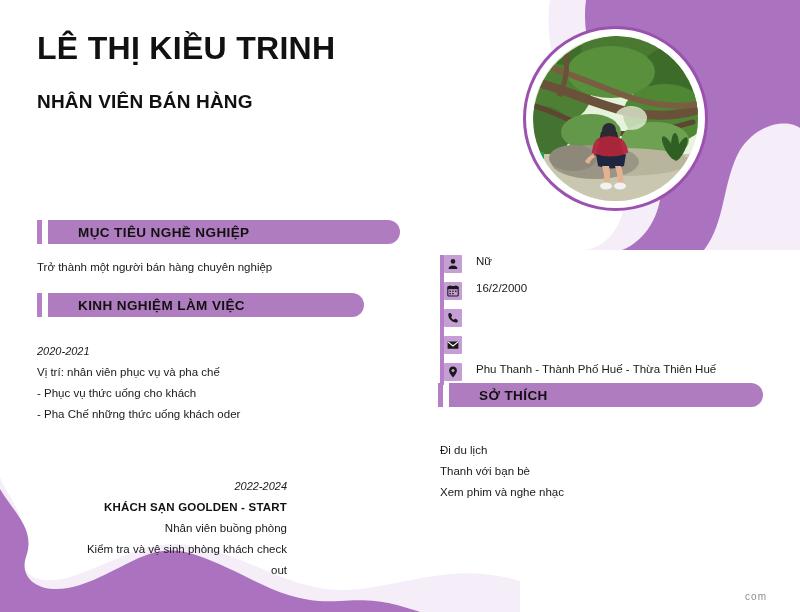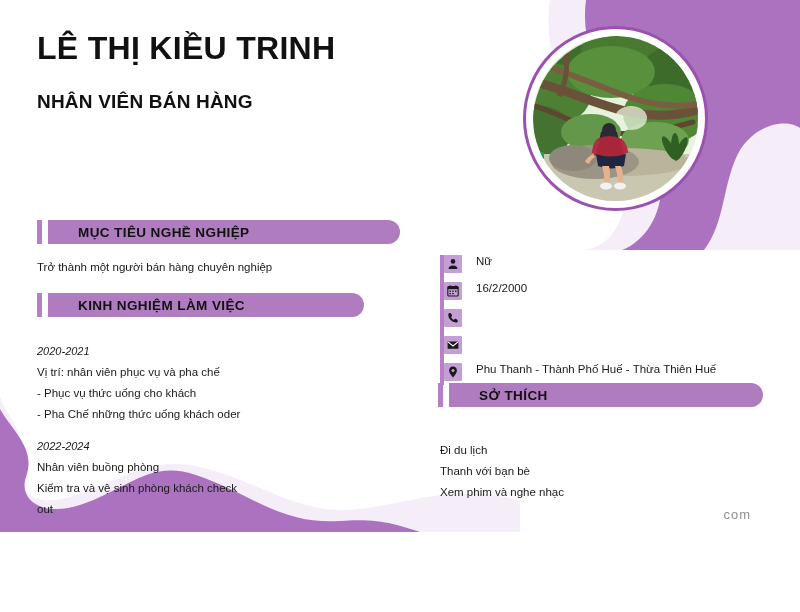--- a/index.html
+++ b/index.html
@@ -4,21 +4,21 @@
 <style>
   html,body{margin:0;padding:0;}
   body{
     width:800px;height:612px;
     background:#ffffff;
     font-family:"Liberation Sans","DejaVu Sans",sans-serif;
     color:#111;
     overflow:hidden;
     position:relative;
   }
-  #cv{position:relative;width:800px;height:532px;overflow:hidden;background:#fff;}
+  #cv{position:relative;width:800px;height:612px;overflow:hidden;background:#fff;}
 
   
   .deco{position:absolute;pointer-events:none;}
   .deco svg{display:block;}
   #deco-top-right{top:0;right:0;width:310px;height:250px;}
   #deco-bottom-left{left:0;bottom:0;width:520px;height:135px;}
 
   
   #photo-wrap{
     position:absolute;left:523px;top:26px;width:185px;height:185px;
@@ -75,22 +75,22 @@
     display:flex;align-items:center;justify-content:center;border-radius:1px;
   }
   .info-ic svg{display:block;}
   .info-val{font-size:11.5px;color:#1a1a1a;margin-left:14px;white-space:nowrap;}
 
   
   #hobby-list{position:absolute;left:440px;top:440px;width:320px;}
   .hobby-item{font-size:11.5px;color:#1a1a1a;line-height:21px;}
 
   #watermark{
-    position:absolute;right:49px;bottom:10px;
-    font-size:13px;color:#8e8e8e;letter-spacing:1px;
+    position:absolute;right:33px;bottom:10px;
+    font-size:10px;color:#8e8e8e;letter-spacing:1px;
   }
 </style>
 </head>
 <body>
 
 <div id="cv">
 
   <div class="deco" id="deco-top-right">
     <svg width="310" height="250" viewBox="0 0 310 250">
       <path d="M60,0 C50,70 90,110 120,150 C150,195 130,245 95,250 L310,250 L310,0 Z" fill="#f5eef8"></path>
@@ -189,22 +189,23 @@
     </div>
   </div>
 
   <div class="job-block" style="top:341px;">
     <div class="job-date">2020-2021</div>
     <div class="job-line">Vị trí: nhân viên phục vụ và pha chế</div>
     <div class="job-line">- Phục vụ thức uống cho khách</div>
     <div class="job-line">- Pha Chế những thức uống khách oder</div>
   </div>
 
-  <div class="job-block" style="top:436px;">
+  <div class="job-block" style="top:476px;text-align:right;">
     <div class="job-date">2022-2024</div>
+    <div class="job-title">KHÁCH SẠN GOOLDEN - START</div>
     <div class="job-line">Nhân viên buồng phòng</div>
     <div class="job-line">Kiểm tra và vệ sinh phòng khách check</div>
     <div class="job-line">out</div>
   </div>
 
   <div id="info-list">
     <div id="info-rail"></div>
 
     <div class="info-row">
       <span class="info-ic">

